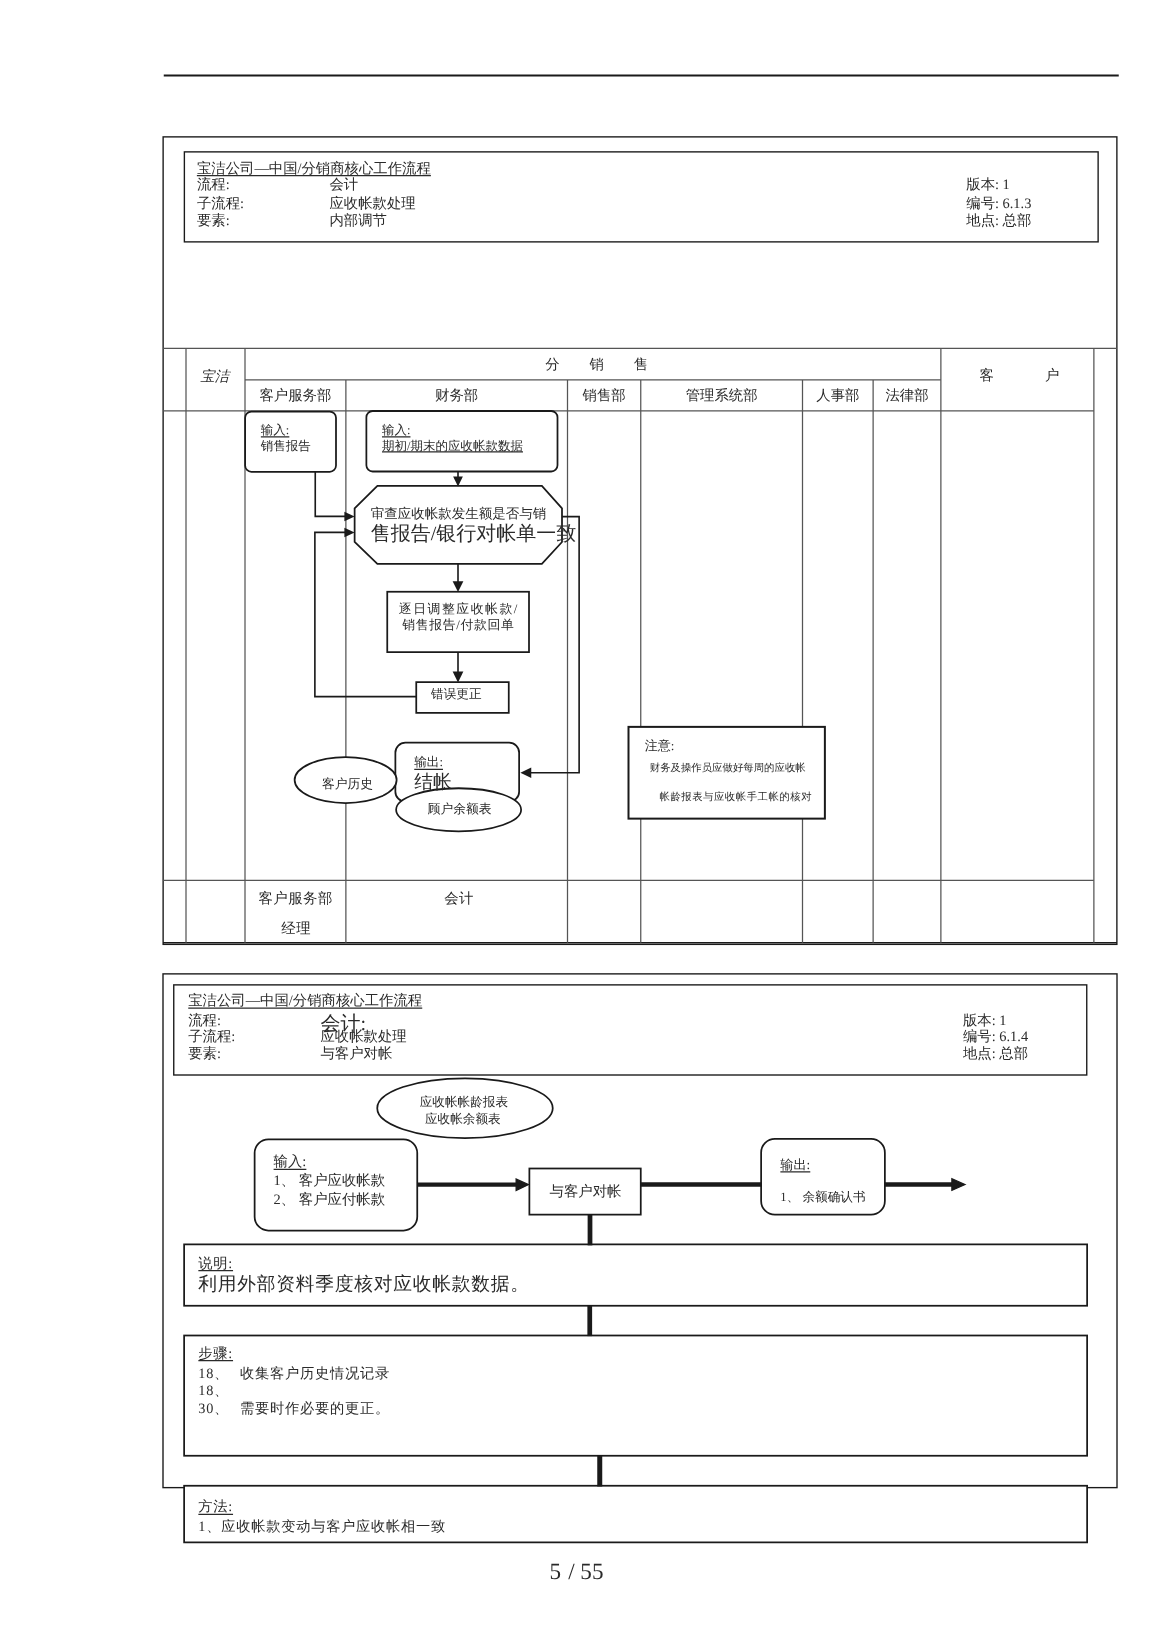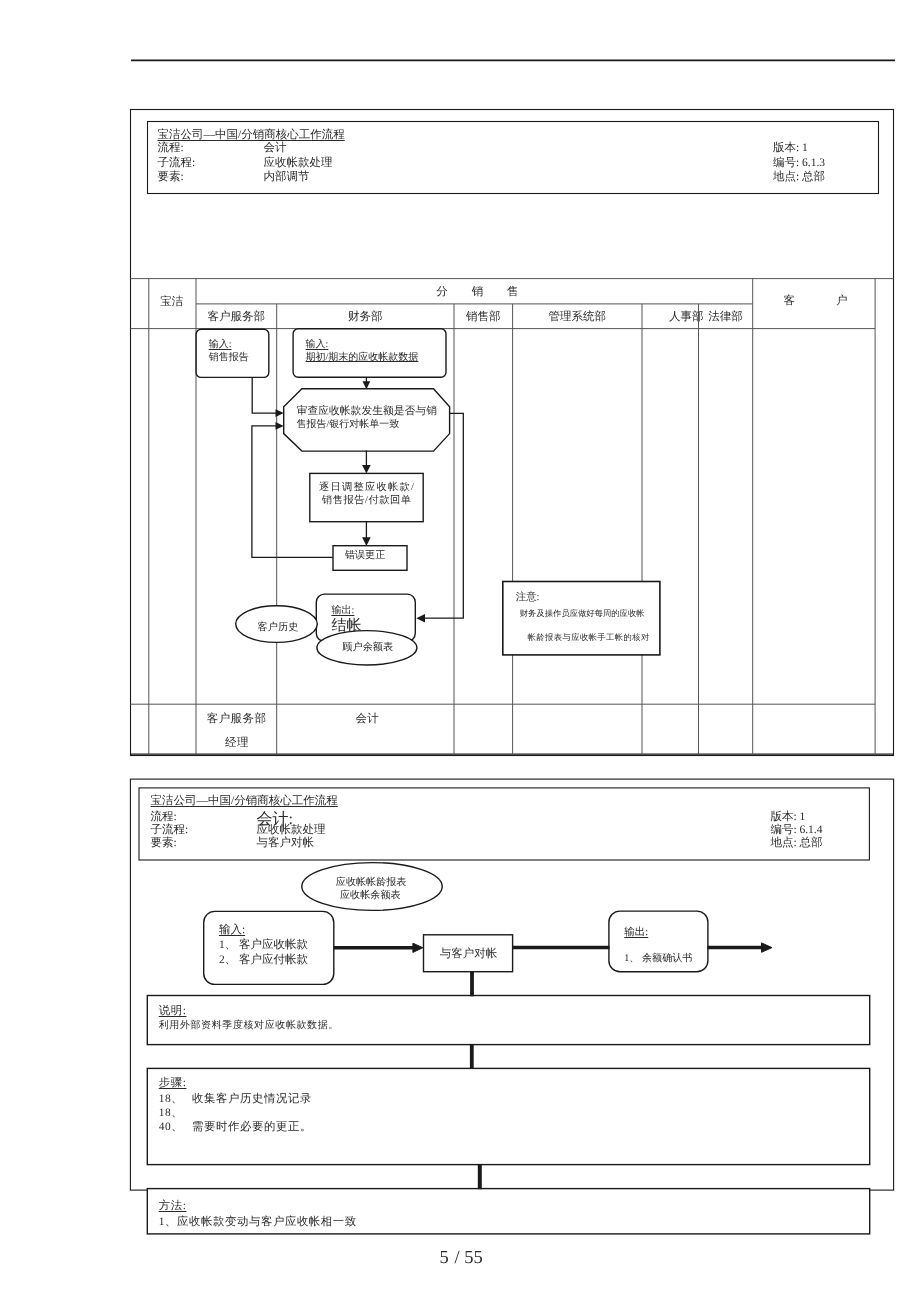--- a/index.html
+++ b/index.html
@@ -82,49 +82,49 @@
 <div class="tx" style="left:157.5px;top:143.3px;font-size:11.5px;">流程:</div>
 <div class="tx" style="left:263.5px;top:143.3px;font-size:11.5px;">会计</div>
 <div class="tx" style="left:157.5px;top:157.7px;font-size:11.5px;">子流程:</div>
 <div class="tx" style="left:263.5px;top:157.7px;font-size:11.5px;">应收帐款处理</div>
 <div class="tx" style="left:157.5px;top:172.1px;font-size:11.5px;">要素:</div>
 <div class="tx" style="left:263.5px;top:172.1px;font-size:11.5px;">内部调节</div>
 <div class="tx" style="left:773px;top:143.3px;font-size:11.5px;">版本: 1</div>
 <div class="tx" style="left:773px;top:157.7px;font-size:11.5px;">编号: 6.1.3</div>
 <div class="tx" style="left:773px;top:172.1px;font-size:11.5px;">地点: 总部</div>
 
-<div class="tx" style="left:160.3px;top:297.2px;font-size:11.5px;">宝洁</div>
+<div class="tx" style="left:160.3px;top:297.2px;font-size:11.5px;font-style:italic;">宝洁</div>
 <div class="tx" style="left:436.3px;top:286.6px;font-size:11.5px;letter-spacing:23.9px;">分销售</div>
 <div class="tx" style="left:783.5px;top:295.7px;font-size:11.5px;letter-spacing:41.1px;">客户</div>
 <div class="ctr" style="left:196px;top:311.5px;width:80.7px;font-size:11.5px;">客户服务部</div>
 <div class="ctr" style="left:276.7px;top:311.5px;width:177.3px;font-size:11.5px;">财务部</div>
 <div class="ctr" style="left:454px;top:311.5px;width:58.6px;font-size:11.5px;">销售部</div>
 <div class="ctr" style="left:512.6px;top:311.5px;width:129.4px;font-size:11.5px;">管理系统部</div>
-<div class="ctr" style="left:642px;top:311.5px;width:56.5px;font-size:11.5px;padding-left:16px;">人事部</div>
+<div class="ctr" style="left:642px;top:311.5px;width:56.5px;font-size:11.5px;">人事部</div>
 <div class="ctr" style="left:698.5px;top:311.5px;width:54.2px;font-size:11.5px;">法律部</div>
 
 <div class="tx" style="left:206.8px;top:713.6px;font-size:11.5px;letter-spacing:0.4px;">客户服务部</div>
 <div class="tx" style="left:225.1px;top:737.6px;font-size:11.5px;letter-spacing:0.4px;">经理</div>
 <div class="tx" style="left:355.4px;top:713.6px;font-size:11.5px;letter-spacing:0.4px;">会计</div>
 
 <div class="tx ul" style="left:208.7px;top:340px;font-size:10px;">输入:</div>
 <div class="tx" style="left:208.7px;top:353.2px;font-size:10px;">销售报告</div>
 <div class="tx ul" style="left:305.6px;top:340px;font-size:10px;">输入:</div>
 <div class="tx" style="left:305.6px;top:353.2px;font-size:10px;text-decoration:underline;">期初/期末的应收帐款数据</div>
 <div class="tx" style="left:296.6px;top:405.6px;font-size:10.8px;">审查应收帐款发生额是否与销</div>
-<div class="tx" style="left:296.6px;top:419.7px;font-size:10px;">售报告/银行对帐单一致</div>
+<div class="tx" style="left:296.6px;top:419.7px;font-size:16px;">售报告/银行对帐单一致</div>
 <div class="ctr" style="left:309.8px;top:482.6px;width:113.4px;font-size:10.3px;letter-spacing:1.2px;text-indent:1.2px;">逐日调整应收帐款/</div>
 <div class="ctr" style="left:309.8px;top:495.6px;width:113.4px;font-size:10.3px;letter-spacing:0.5px;text-indent:0.5px;">销售报告/付款回单</div>
 <div class="tx" style="left:344.9px;top:551.2px;font-size:10.1px;">错误更正</div>
 <div class="tx" style="left:257.6px;top:622.7px;font-size:10.2px;">客户历史</div>
 <div class="tx ul" style="left:331.4px;top:606.4px;font-size:10.1px;">输出:</div>
 <div class="tx" style="left:331.4px;top:619.4px;font-size:15px;">结帐</div>
 <div class="tx" style="left:342.3px;top:642.8px;font-size:10.2px;">顾户余额表</div>
 <div class="tx" style="left:515.8px;top:592.8px;font-size:10.4px;">注意:</div>
-<div class="tx" style="left:519.8px;top:610.9px;font-size:8.3px;letter-spacing:0.02px;font-family:Liberation Mono, monospace;">财务及操作员应做好每周的应收帐</div>
+<div class="tx" style="left:519.8px;top:610.9px;font-size:8.3px;letter-spacing:0.02px;">财务及操作员应做好每周的应收帐</div>
 <div class="tx" style="left:527.6px;top:634.4px;font-size:8.3px;letter-spacing:0.42px;">帐龄报表与应收帐手工帐的核对</div>
 
 <svg width="920" height="1302" viewBox="0 0 920 1302">
   <rect x="130.4" y="779.1" width="763.2" height="411" class="fc" stroke-width="1.1"></rect>
   <rect x="139" y="787.9" width="730.4" height="72.1" class="fc" stroke-width="1.1"></rect>
 
   <g class="fc" stroke-width="1.4">
     <rect x="203.7" y="911.4" width="130.1" height="73" rx="11" ry="11" fill="#fff"></rect>
     <rect x="423.5" y="934.8" width="89.1" height="36.9" fill="#fff"></rect>
     <rect x="608.9" y="911.1" width="99" height="60.6" rx="11" ry="11" fill="#fff"></rect>
@@ -160,27 +160,27 @@
 <div class="tx" style="left:335.8px;top:877.7px;font-size:10.1px;">应收帐帐龄报表</div>
 <div class="tx" style="left:340px;top:890.5px;font-size:10.1px;">应收帐余额表</div>
 <div class="tx ul" style="left:218.9px;top:925px;font-size:11.5px;">输入:</div>
 <div class="tx" style="left:218.9px;top:940px;font-size:11.5px;">1、 客户应收帐款</div>
 <div class="tx" style="left:218.9px;top:955px;font-size:11.5px;">2、 客户应付帐款</div>
 <div class="tx" style="left:439.7px;top:948.6px;font-size:11.5px;">与客户对帐</div>
 <div class="tx ul" style="left:624.3px;top:927.8px;font-size:10.5px;">输出:</div>
 <div class="tx" style="left:624.3px;top:953.5px;font-size:10.1px;">1、 余额确认书</div>
 
 <div class="tx ul" style="left:158.7px;top:1005.8px;font-size:11.4px;letter-spacing:0.6px;">说明:</div>
-<div class="tx" style="left:158.7px;top:1020.7px;font-size:10px;letter-spacing:0.6px;">利用外部资料季度核对应收帐款数据。</div>
+<div class="tx" style="left:158.7px;top:1020.7px;font-size:15px;letter-spacing:0.6px;">利用外部资料季度核对应收帐款数据。</div>
 
 <div class="tx ul" style="left:158.7px;top:1077.6px;font-size:11.4px;letter-spacing:0.6px;text-align:right;">步骤:</div>
 <div class="tx" style="left:158.7px;top:1093.5px;font-size:11.4px;letter-spacing:0.6px;">18、</div>
 <div class="tx" style="left:192.1px;top:1093.5px;font-size:11.4px;letter-spacing:0.6px;">收集客户历史情况记录</div>
 <div class="tx" style="left:158.7px;top:1107.9px;font-size:11.4px;letter-spacing:0.6px;">18、</div>
-<div class="tx" style="left:158.7px;top:1122.4px;font-size:11.4px;letter-spacing:0.6px;">40、</div>
+<div class="tx" style="left:158.7px;top:1122.4px;font-size:11.4px;letter-spacing:0.6px;">30、</div>
 <div class="tx" style="left:192.1px;top:1122.4px;font-size:11.4px;letter-spacing:0.6px;">需要时作必要的更正。</div>
 
 <div class="tx ul" style="left:158.7px;top:1201px;font-size:11.4px;letter-spacing:0.6px;">方法:</div>
 <div class="tx" style="left:158.7px;top:1216.5px;font-size:11.4px;letter-spacing:0.6px;">1、应收帐款变动与客户应收帐相一致</div>
 
 <div class="tx" style="left:439.6px;top:1248.6px;font-size:18.5px;">5</div>
 <div class="tx" style="left:454.5px;top:1248.6px;font-size:18.5px;">/ 55</div>
 
 </div>
 

